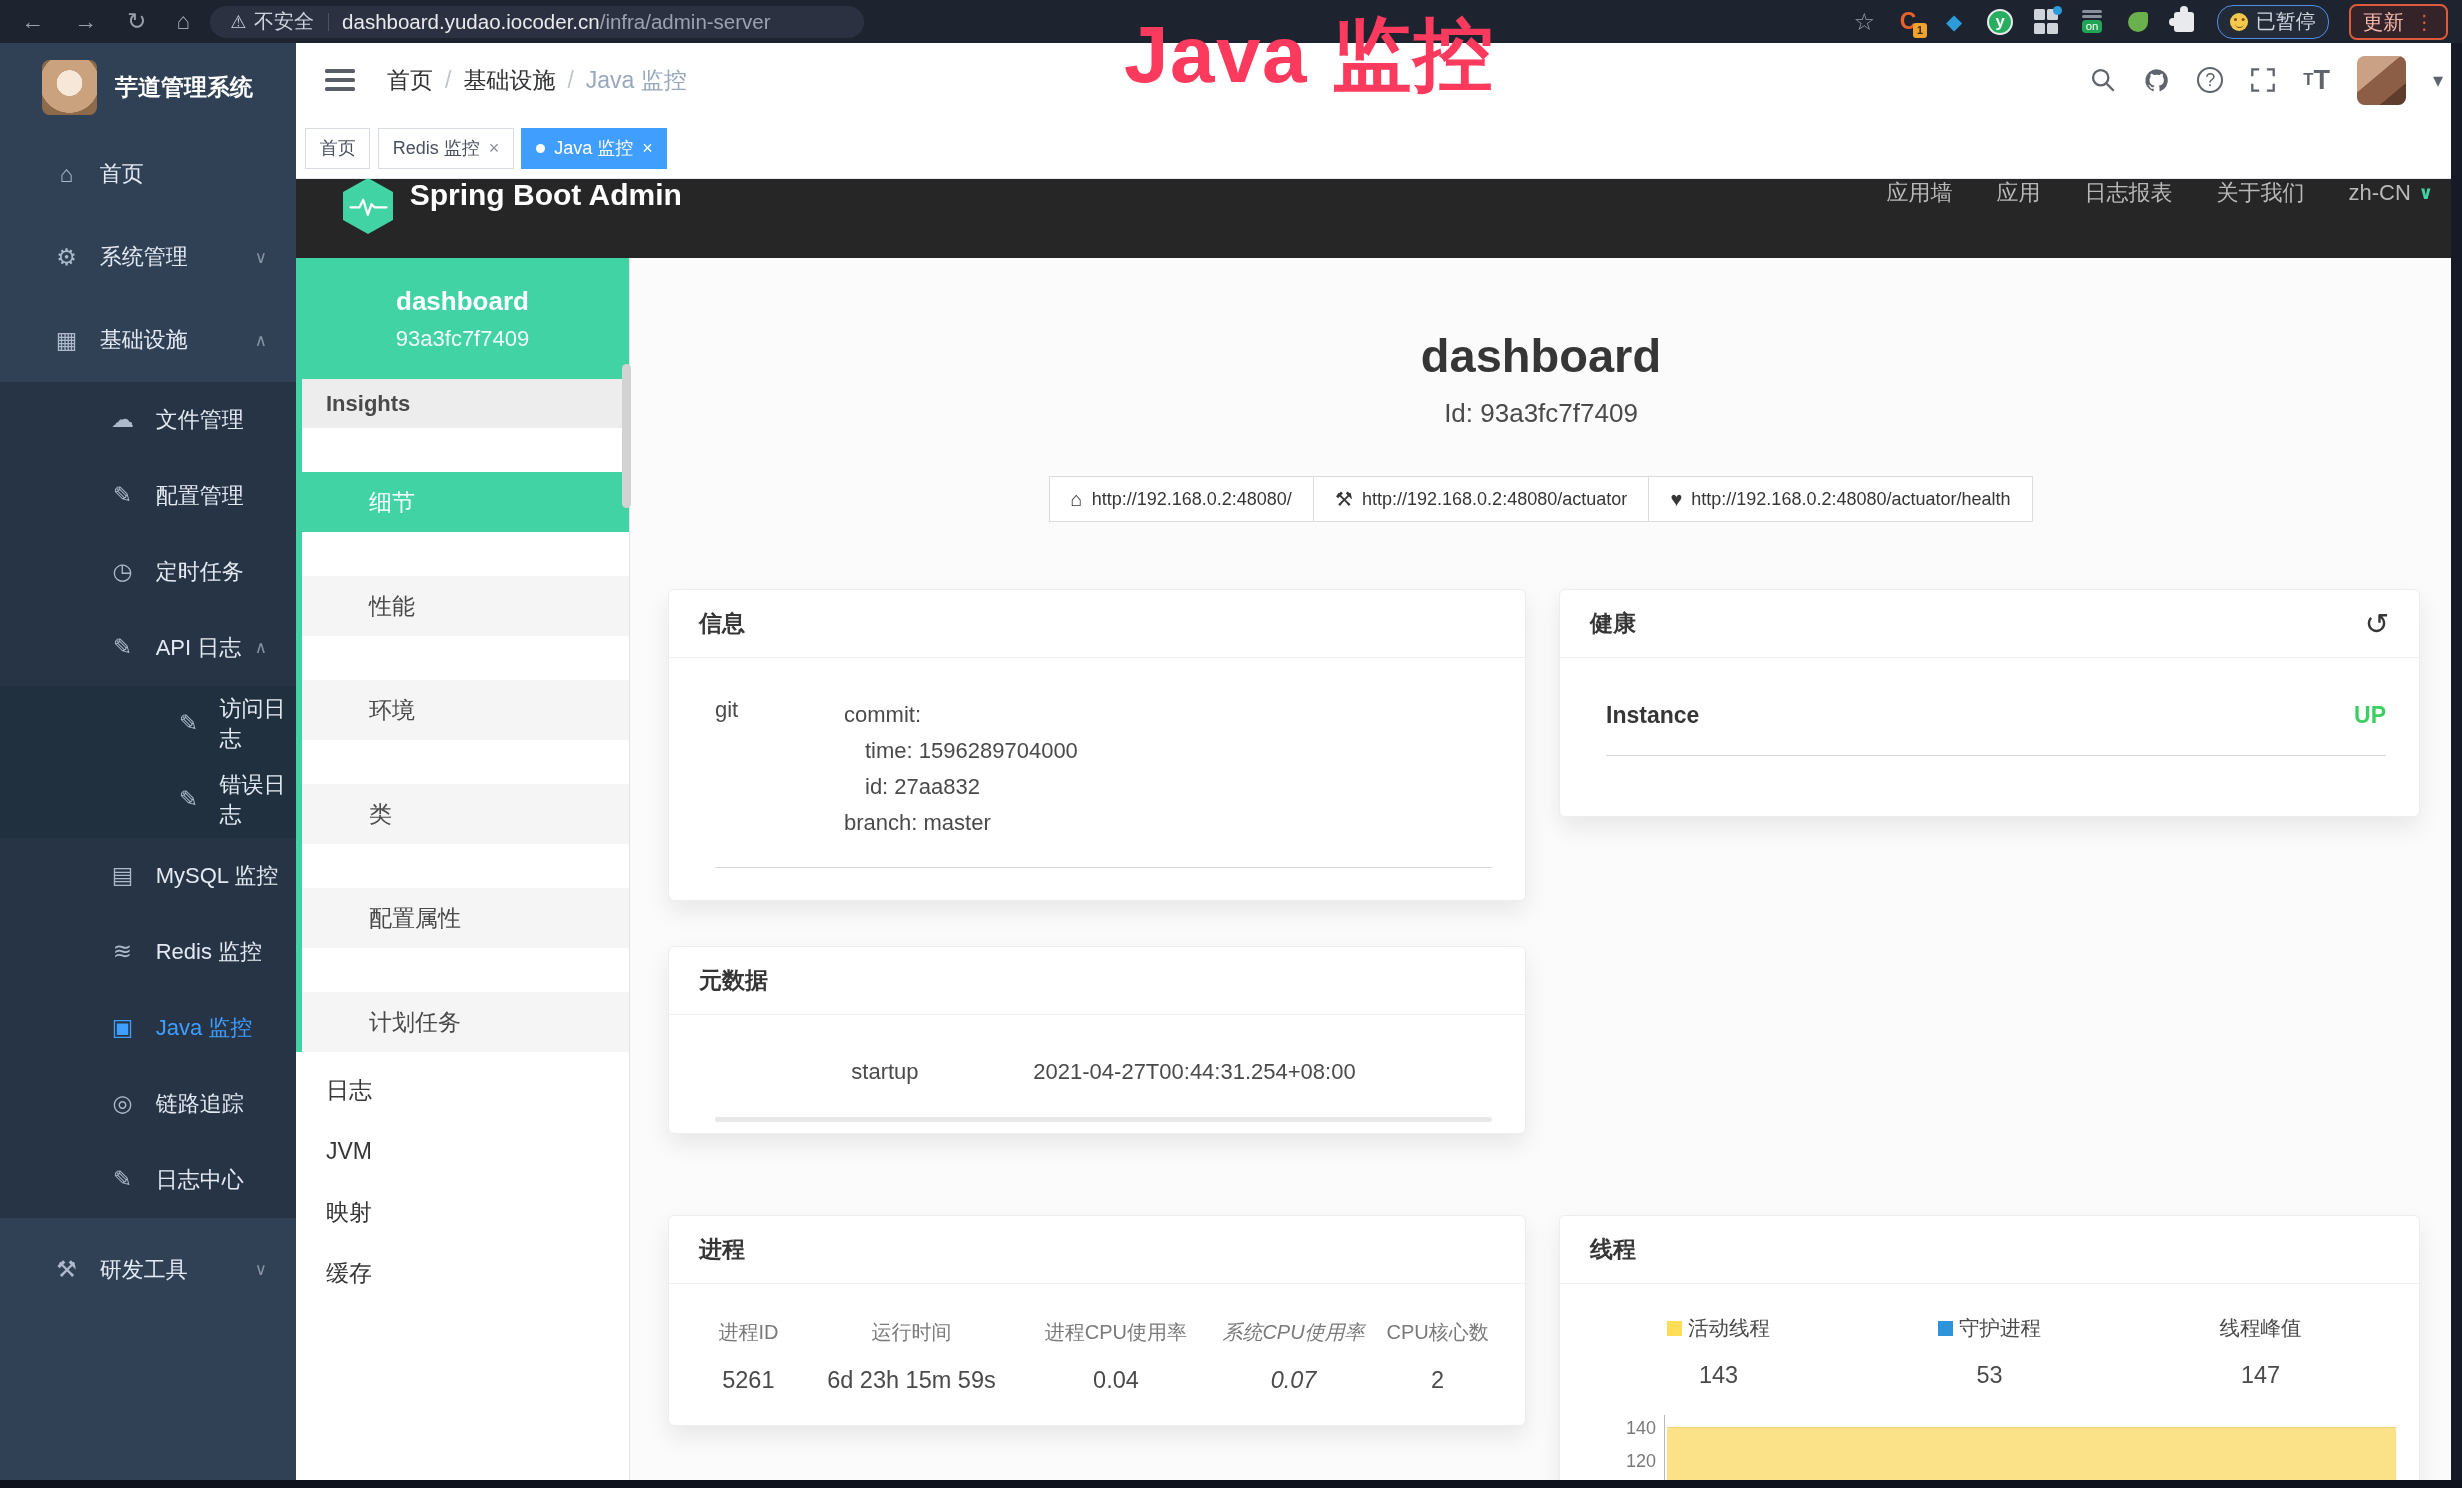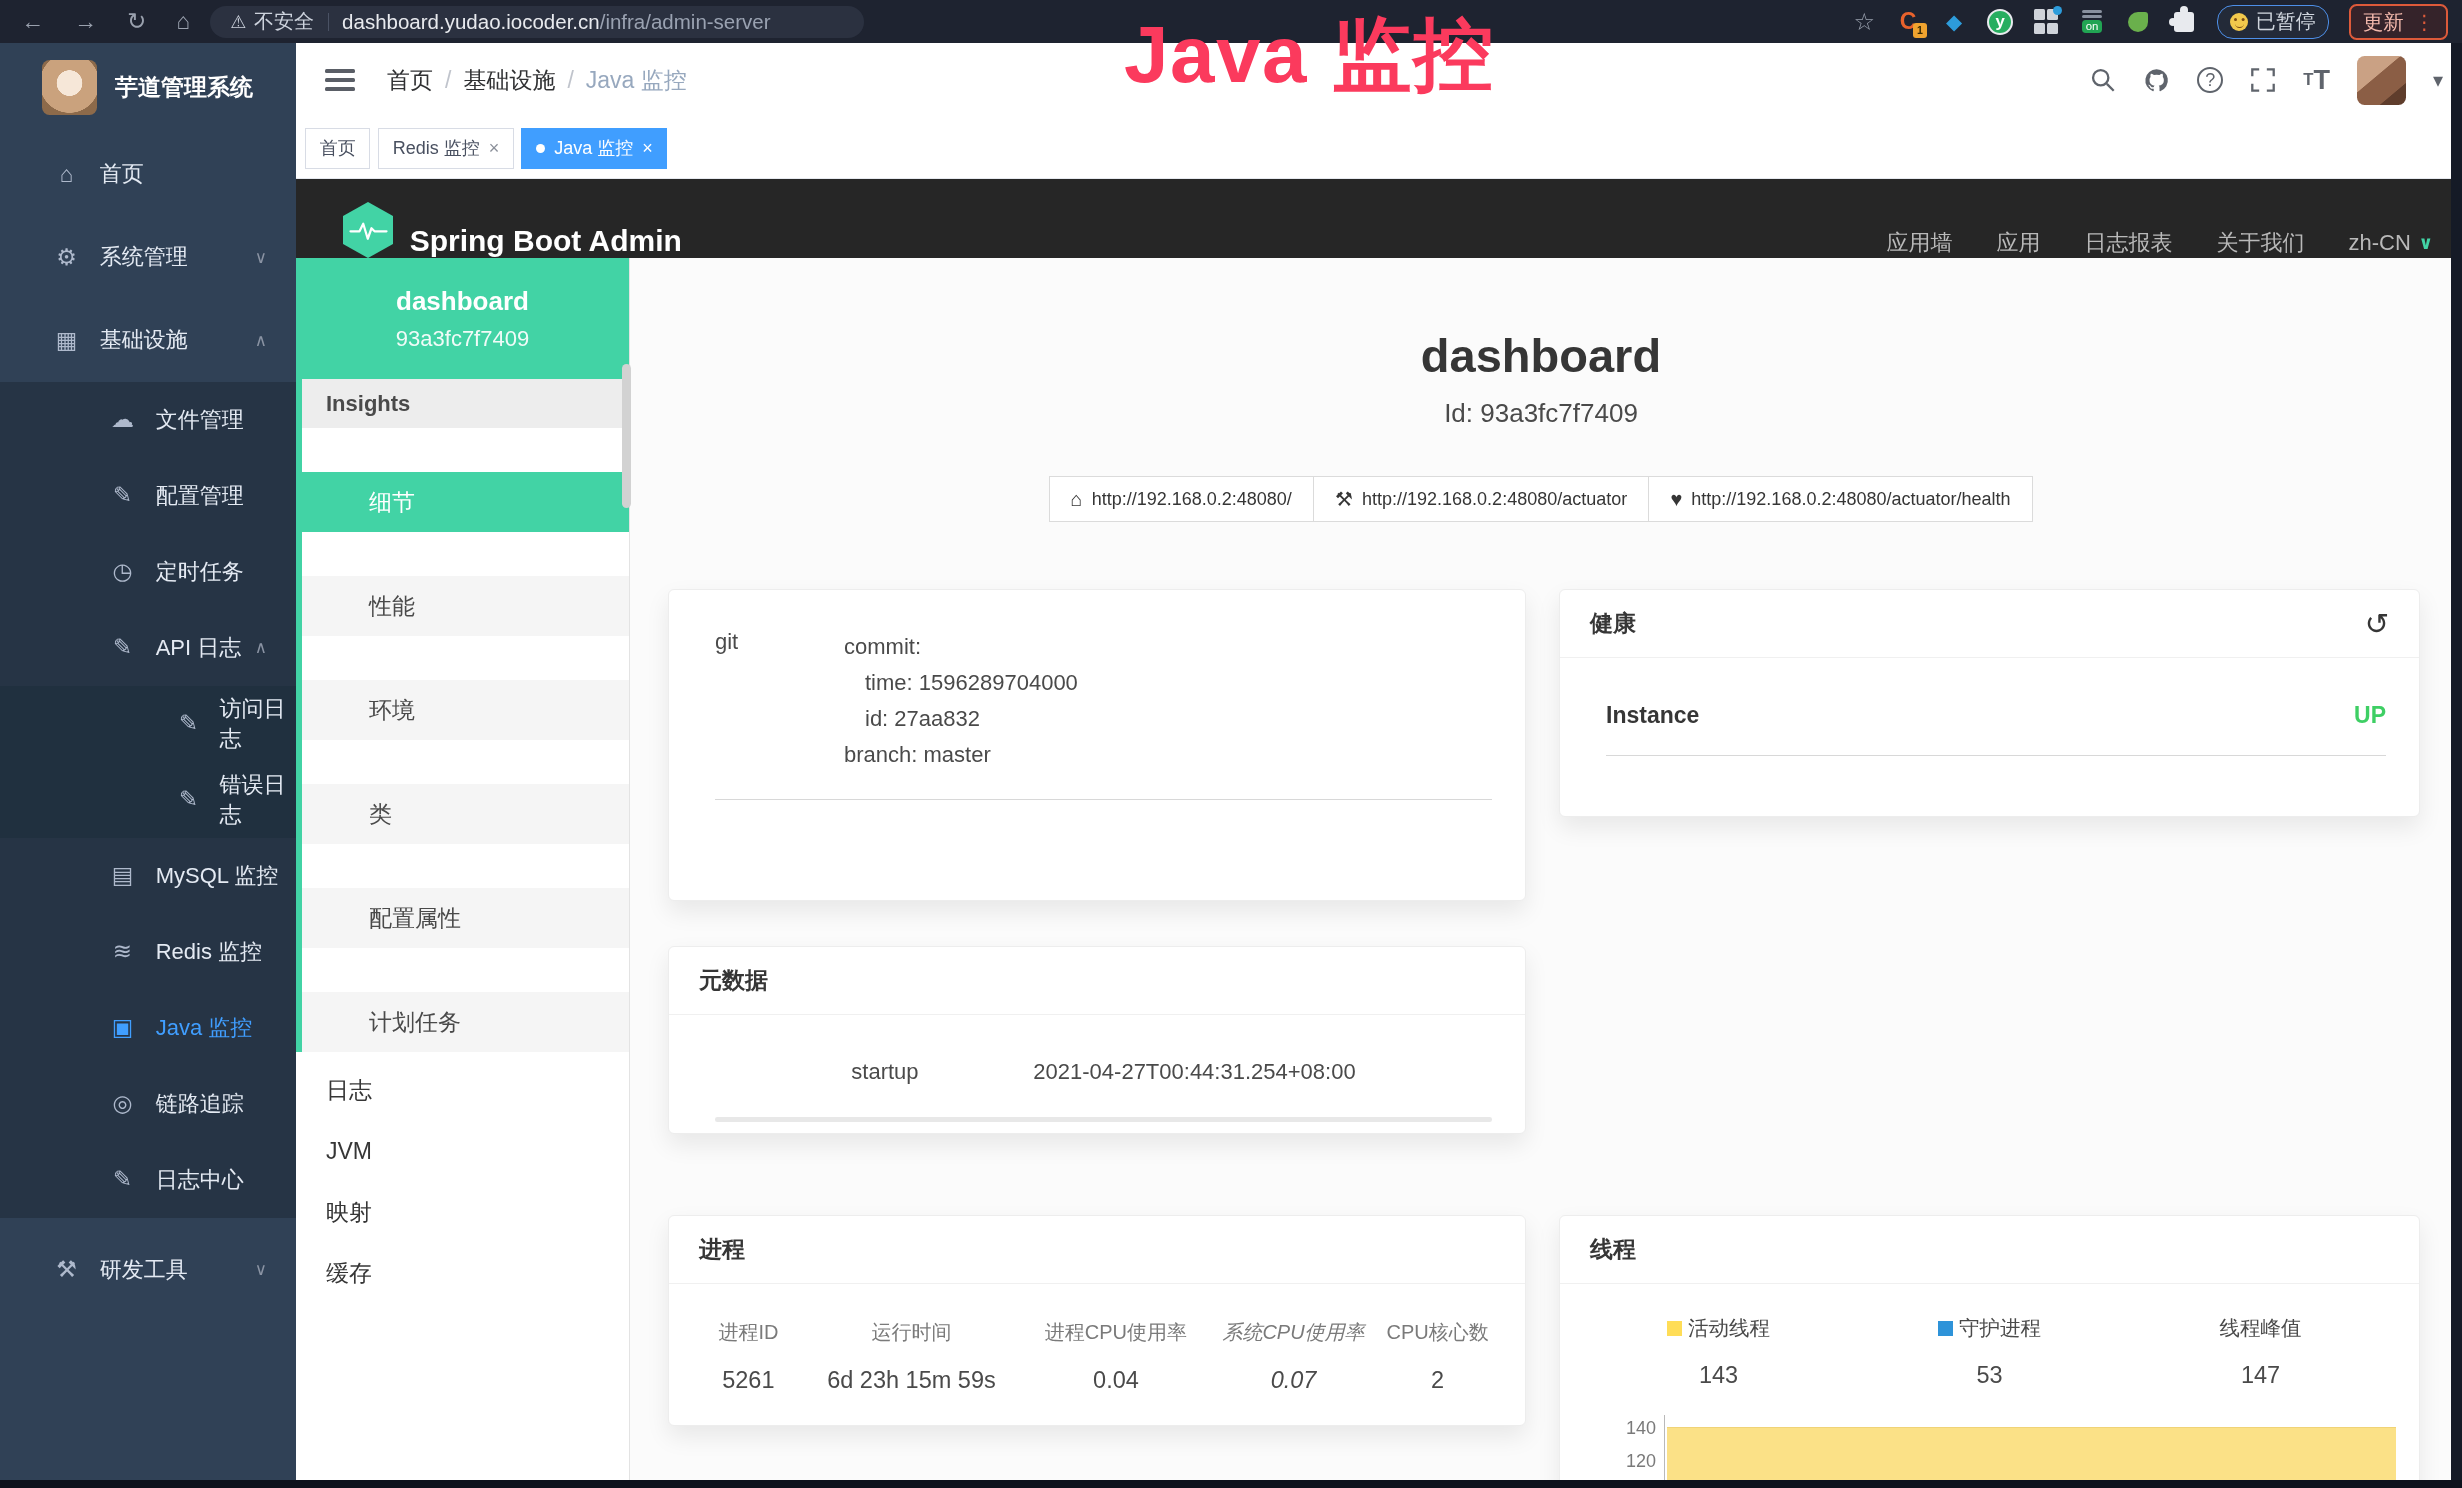--- a/index.html
+++ b/index.html
@@ -76,21 +76,21 @@
   .avatar{width:49px;height:49px;border-radius:7.6px;background:linear-gradient(140deg,#caa184 0 40%,#8b5e45 41% 75%,#5f3d2c 76%);}
   .caret{color:#5f646c;font-size:20px;}
   
   .tagbar{position:absolute;left:296px;top:118px;width:2167px;height:61px;background:#ffffff;border-bottom:0.8px solid #e6e9ef;display:flex;align-items:center;padding-left:9px;box-sizing:border-box;z-index:9;}
   .tag{display:inline-flex;align-items:center;height:39px;border:0.8px solid #d8dce5;background:#fff;color:#495060;font-size:18px;padding:0 13.7px;margin-right:7.6px;cursor:pointer;}
   .tag .x{margin-left:9px;font-size:18px;color:#8a8f99;}
   .tag.active{background:#409eff;border-color:#409eff;color:#fff;}
   .tag.active .x{color:#fff;}
   .tag .dot{width:9px;height:9px;border-radius:50%;background:#fff;margin-right:9px;}
   
-  .sba-header{position:absolute;left:296px;top:178px;width:2167px;height:80px;background:#262626;display:flex;align-items:flex-end;z-index:8;}
+  .sba-header{position:absolute;left:296px;top:178px;width:2167px;height:80px;background:#262626;display:flex;align-items:flex-start;z-index:8;}
   .hex{margin-left:47px;width:50px;height:56px;background:#42d3a5;clip-path:polygon(50% 0,100% 25%,100% 75%,50% 100%,0 75%,0 25%);display:flex;align-items:center;justify-content:center;}
   .brand{margin-left:16.7px;color:#ffffff;font-size:30px;font-weight:bold;}
   .sba-nav{position:absolute;right:30px;display:flex;align-items:center;gap:44px;}
   .sba-nav .ni{color:#b9b9b9;font-size:22px;cursor:pointer;display:flex;align-items:center;gap:7.6px;}
   .sba-nav .gcaret{color:#42d3a5;font-size:18px;font-weight:bold;}
   
   .sba-side{position:absolute;left:296px;top:258px;width:334px;height:1222px;background:#ffffff;border-right:0.8px solid #e3e3e3;box-sizing:border-box;z-index:7;}
   .inst-head{height:121px;background:#42d3a5;color:#fff;text-align:center;display:flex;flex-direction:column;justify-content:center;gap:9px;cursor:pointer;}
   .inst-name{font-size:26px;font-weight:bold;}
   .inst-id{font-size:22px;opacity:.92;}
@@ -391,20 +391,23 @@
         <span class="cic">⚒</span>
         <span>http://192.168.0.2:48080/actuator</span>
       </span>
     <span class="chip">
         <span class="cic">♥</span>
         <span>http://192.168.0.2:48080/actuator/health</span>
       </span>
   </div>
 
   <div class="card card-info">
+    <div class="card-h">
+        <span class="ct">信息</span>
+      </div>
     <div class="kv">
       <span class="k">git</span>
       <span class="v">
         <div>commit:</div>
         <div class="ind">time: 1596289704000</div>
         <div class="ind">id: 27aa832</div>
         <div>branch: master</div>
       </span>
     </div>
     <div class="uline"></div>

